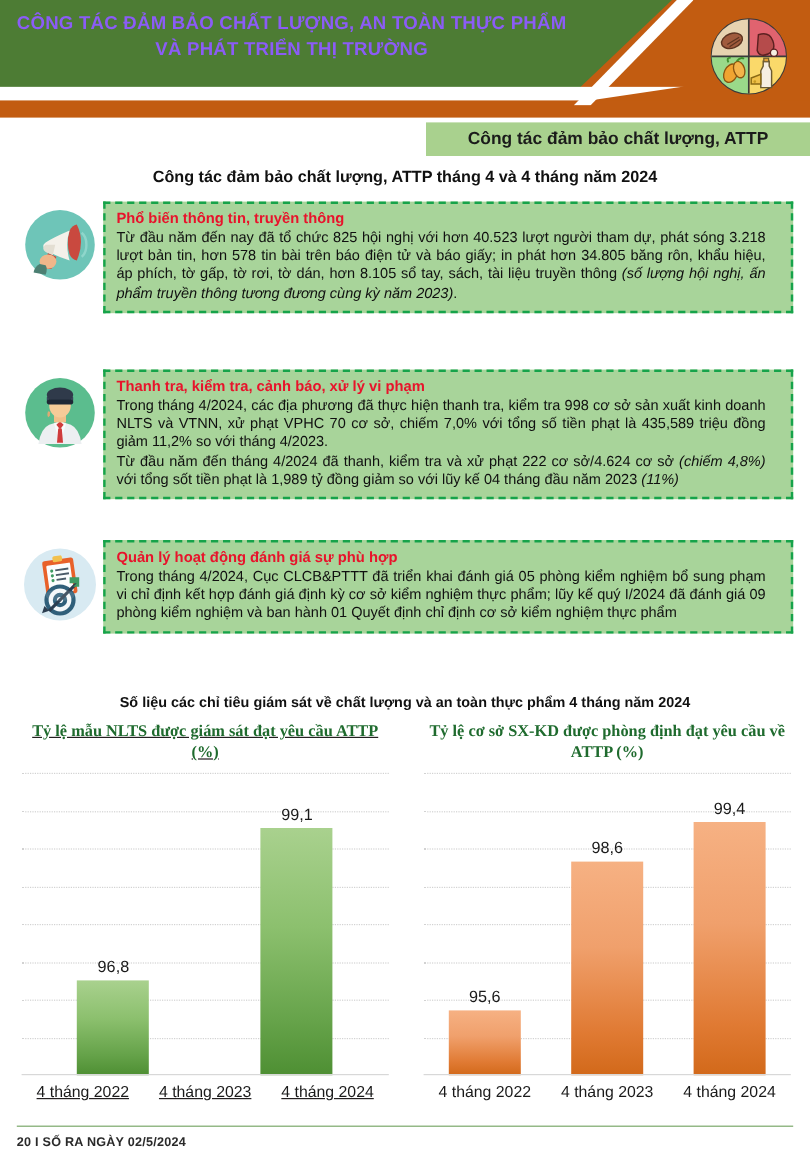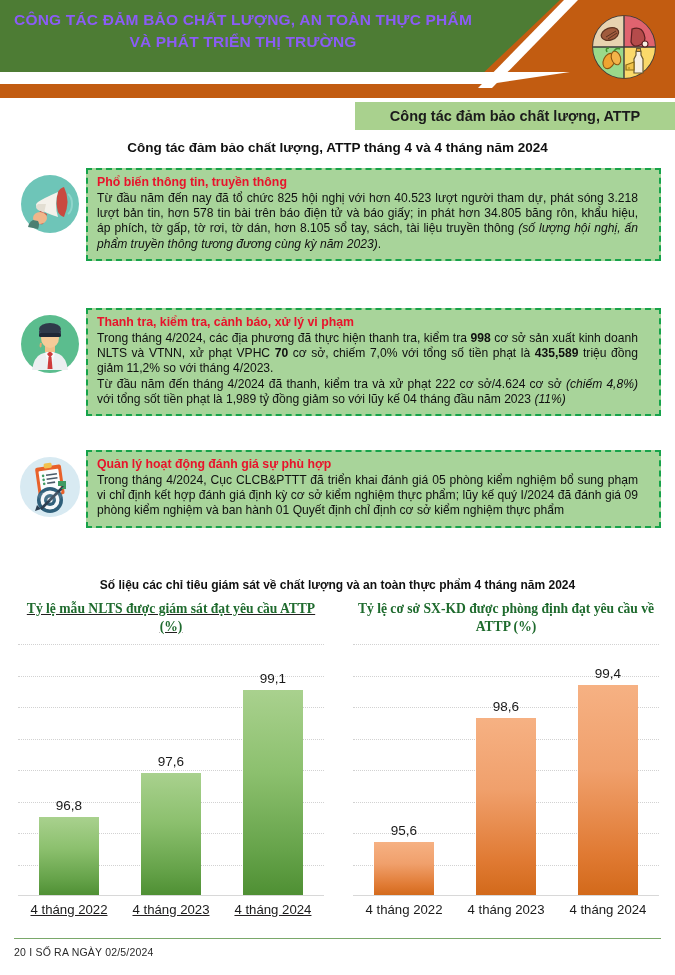--- a/index.html
+++ b/index.html
@@ -139,21 +139,21 @@
     font-weight: bold;
     font-size: 12.3px;
     margin-bottom: 2px;
   }
   .block-text {
     font-size: 12.1px;
     line-height: 15.2px;
     color: #101010;
     text-align: justify;
   }
-  .block-text b { font-weight: bold; }
+  .block-text b { font-weight: normal; }
   .block-text i { font-style: italic; }
 
   #block1 { top: 168px; }
   #block2 { top: 292px; margin-top: 16px; }
   #block3 { top: 450px; }
 
   
   #charts-headline {
     position: absolute;
     left: 0; top: 578px;
@@ -248,20 +248,21 @@
     left: 14px; top: 938px;
     width: 647px;
     border-top: 1px solid #7aa86a;
   }
   #footer-text {
     position: absolute;
     left: 14px; top: 946px;
     font-size: 10.5px;
     color: #2a2a2a;
     letter-spacing: 0.2px;
+    font-weight: bold;
   }
 </style>
 </head>
 <body>
 
 <div id="header">
   <div class="hdr-orange"></div>
   <div class="hdr-green"></div>
   <div class="hdr-white-gap"></div>
   <div class="hdr-orange-band"></div>
@@ -390,24 +391,20 @@
         <div class="gridline" style="top: 37.5%;"></div>
         <div class="gridline" style="top: 50%;"></div>
         <div class="gridline" style="top: 62.5%;"></div>
         <div class="gridline" style="top: 75%;"></div>
         <div class="gridline" style="top: 87.5%;"></div>
       </div>
     <div class="bars">
         <div class="bar-wrap">
           <div class="bar-value">96,8</div>
           <div class="bar green" style="height: 79px;"></div>
-        </div>
-        <div class="bar-wrap">
-          <div class="bar-value">97,6</div>
-          <div class="bar green" style="height: 123px;"></div>
         </div>
         <div class="bar-wrap">
           <div class="bar-value">99,1</div>
           <div class="bar green" style="height: 206px;"></div>
         </div>
       </div>
     <div class="axis-base"></div>
   </div>
   <div class="cat-labels">
       <div class="cat-label">4 tháng 2022</div>

